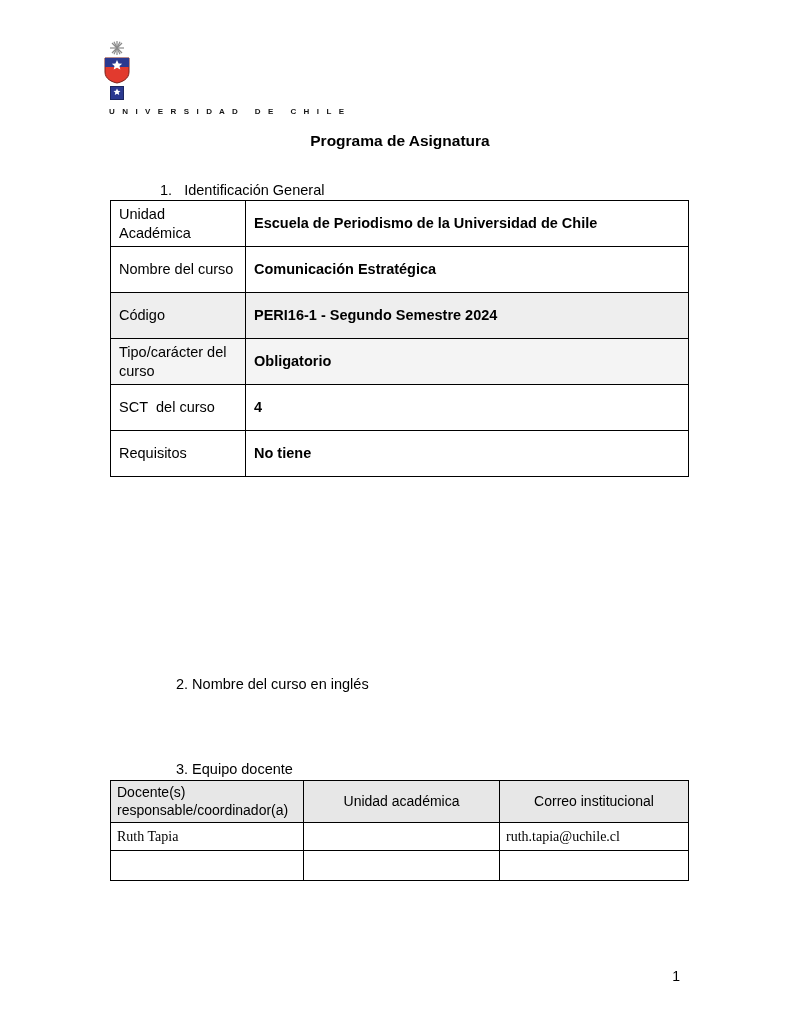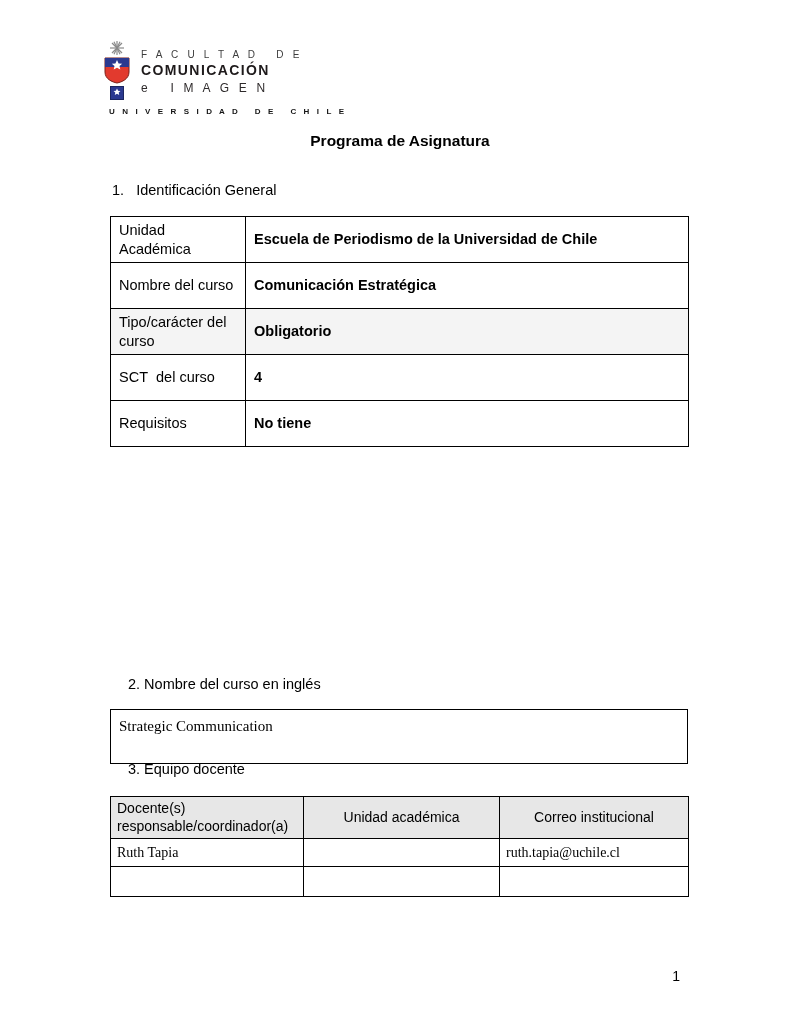--- a/index.html
+++ b/index.html
@@ -19,27 +19,27 @@
   .crest .bluesq { margin-top:2px; }
   .logo-text { margin-left:7px; padding-top:9px; }
   .logo-line1 { font-size:10px; letter-spacing:3.2px; color:#3d3d3d; white-space:pre; }
   .logo-line2 { font-size:14px; font-weight:bold; letter-spacing:1.4px; color:#1e1a1b; margin-top:2px; white-space:pre; }
   .logo-line3 { font-size:12px; letter-spacing:3.2px; color:#2e2a2b; margin-top:3px; white-space:pre; }
   .logo-line4 { font-size:8px; font-weight:bold; letter-spacing:2.6px; color:#141414; margin-top:7px; white-space:pre;padding-left:9px; }
 
   
   .doc-title { position:absolute; left:0; top:132px; width:100%; text-align:center;
                font-weight:bold; font-size:15.5px; }
-  .sec-heading { position:absolute; font-size:14.5px; white-space:pre-wrap; }
+  .sec-heading { position:absolute; font-size:14.5px; white-space:pre-wrap;margin-left:48px; }
   .h1 { left:112px; top:182px; }
   .h2 { left:128px; top:676px; }
   .h3 { left:128px; top:761px; }
 
   
-  table { border-collapse:collapse; table-layout:fixed;margin-top:16px; }
+  table { border-collapse:collapse; table-layout:fixed; }
   td { border:1px solid #000; vertical-align:middle; overflow:hidden; }
 
   .tbl1 { position:absolute; left:110px; top:200px; width:578px; }
   .tbl1 td { height:46px; padding:4px 8px; font-size:14.5px; line-height:1.25; }
   .tbl1 td.lbl { font-weight:normal; }
   .tbl1 td.val { font-weight:bold; }
   tr.shade td { background:#f4f4f4; }
   tr.shade-strong td { background:#eeeeee; }
 
   .tbl-en { position:absolute; left:110px; top:693px; width:578px; }
@@ -78,25 +78,20 @@
         <svg width="26" height="27" viewBox="0 0 26 27">
           <path d="M1 1 h24 v14 c0 7 -7 10 -12 11 c-5 -1 -12 -4 -12 -11 Z" fill="#e23a2e" stroke="#7a1f18" stroke-width="1"></path>
           <path d="M1 1 h24 v9 h-24 Z" fill="#2b3990"></path>
           <path d="M13 3 l1.6 3.4 3.6 .3 -2.7 2.4 .8 3.5 -3.3 -1.9 -3.3 1.9 .8 -3.5 -2.7 -2.4 3.6 -.3 Z" fill="#ffffff"></path>
         </svg>
         <svg class="bluesq" width="14" height="14" viewBox="0 0 14 14">
           <rect x="0.5" y="0.5" width="13" height="13" fill="#2b3990" stroke="#1c2660"></rect>
           <path d="M7 2.5 l1.1 2.3 2.4 .2 -1.8 1.6 .5 2.4 -2.2 -1.3 -2.2 1.3 .5 -2.4 -1.8 -1.6 2.4 -.2 Z" fill="#ffffff"></path>
         </svg>
       </div>
-      <div class="logo-text">
-        <div class="logo-line1">F A C U L T A D   D E</div>
-        <div class="logo-line2">COMUNICACIÓN</div>
-        <div class="logo-line3">e   I M A G E N</div>
-      </div>
     </div>
     <div class="logo-line4">U N I V E R S I D A D   D E   C H I L E</div>
   </div>
 
   <div class="doc-title">Programa de Asignatura</div>
 
   <div class="sec-heading h1">1.&nbsp;&nbsp; Identificación General</div>
 
   <table class="tbl1">
     <colgroup>
@@ -105,44 +100,41 @@
       </colgroup>
     <tbody>
       <tr>
         <td class="lbl">Unidad Académica</td>
         <td class="val">Escuela de Periodismo de la Universidad de Chile</td>
       </tr>
       <tr>
         <td class="lbl">Nombre del curso</td>
         <td class="val">Comunicación Estratégica</td>
       </tr>
+      <tr class="shade-strong">
+        <td class="lbl">Código</td>
+        <td class="val">PERI16-1 - Segundo Semestre 2024</td>
+      </tr>
       <tr class="shade">
         <td class="lbl">Tipo/carácter del curso</td>
         <td class="val">Obligatorio</td>
       </tr>
       <tr>
         <td class="lbl">SCT&nbsp; del curso</td>
         <td class="val">4</td>
       </tr>
       <tr>
         <td class="lbl">Requisitos</td>
         <td class="val">No tiene</td>
       </tr>
     </tbody>
   </table>
 
   <div class="sec-heading h2">2. Nombre del curso en inglés</div>
 
-  <table class="tbl-en">
-    <tbody>
-      <tr>
-        <td class="serif">Strategic Communication</td>
-      </tr>
-    </tbody>
-  </table>
 
   <div class="sec-heading h3">3. Equipo docente</div>
 
   <table class="tbl3">
     <colgroup>
         <col style="width:193px">
         <col style="width:196px">
         <col style="width:189px">
       </colgroup>
     <tbody>

